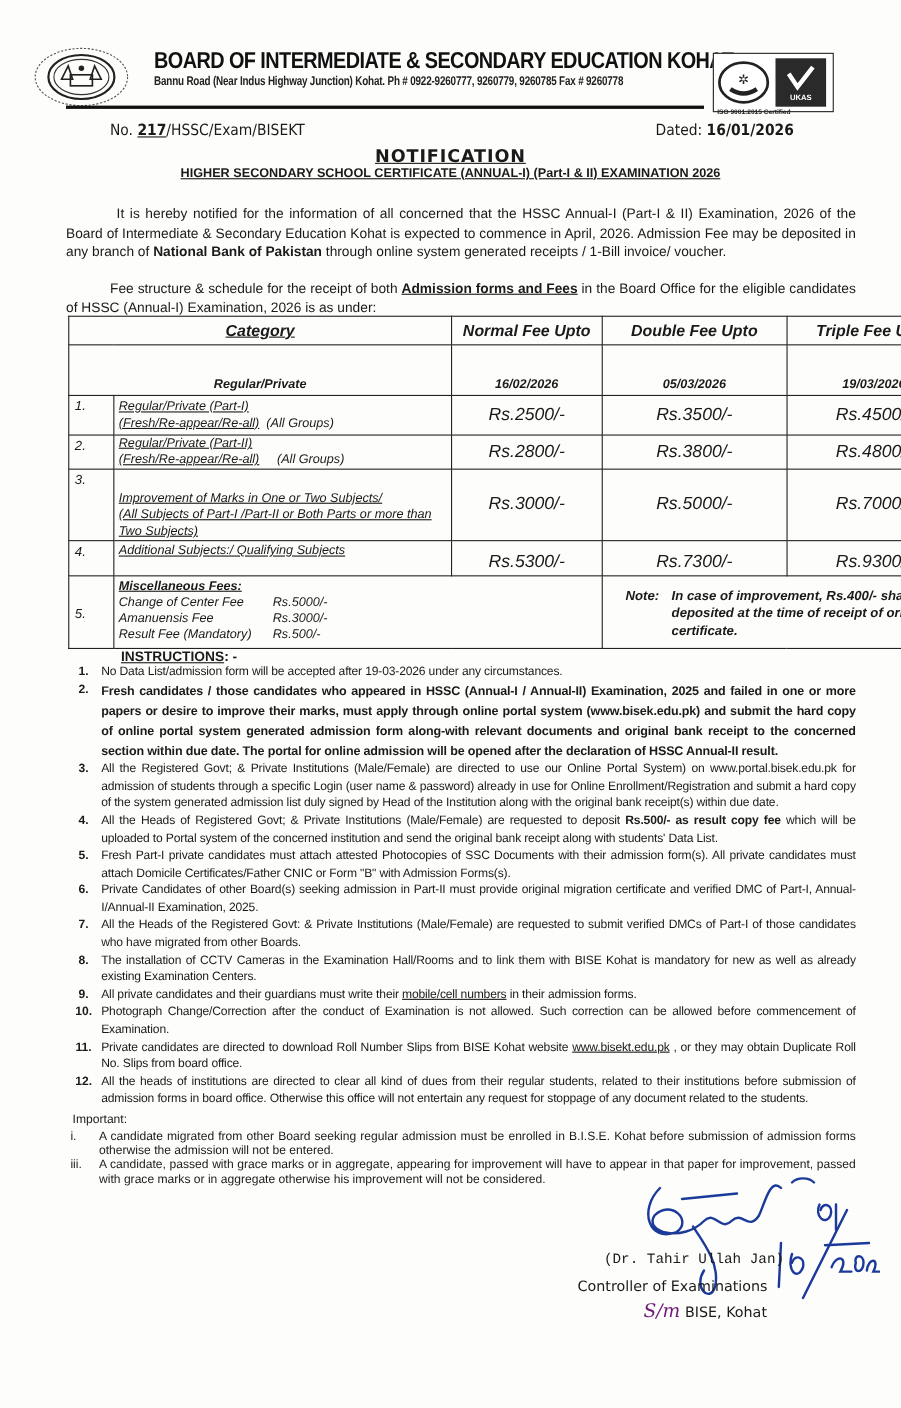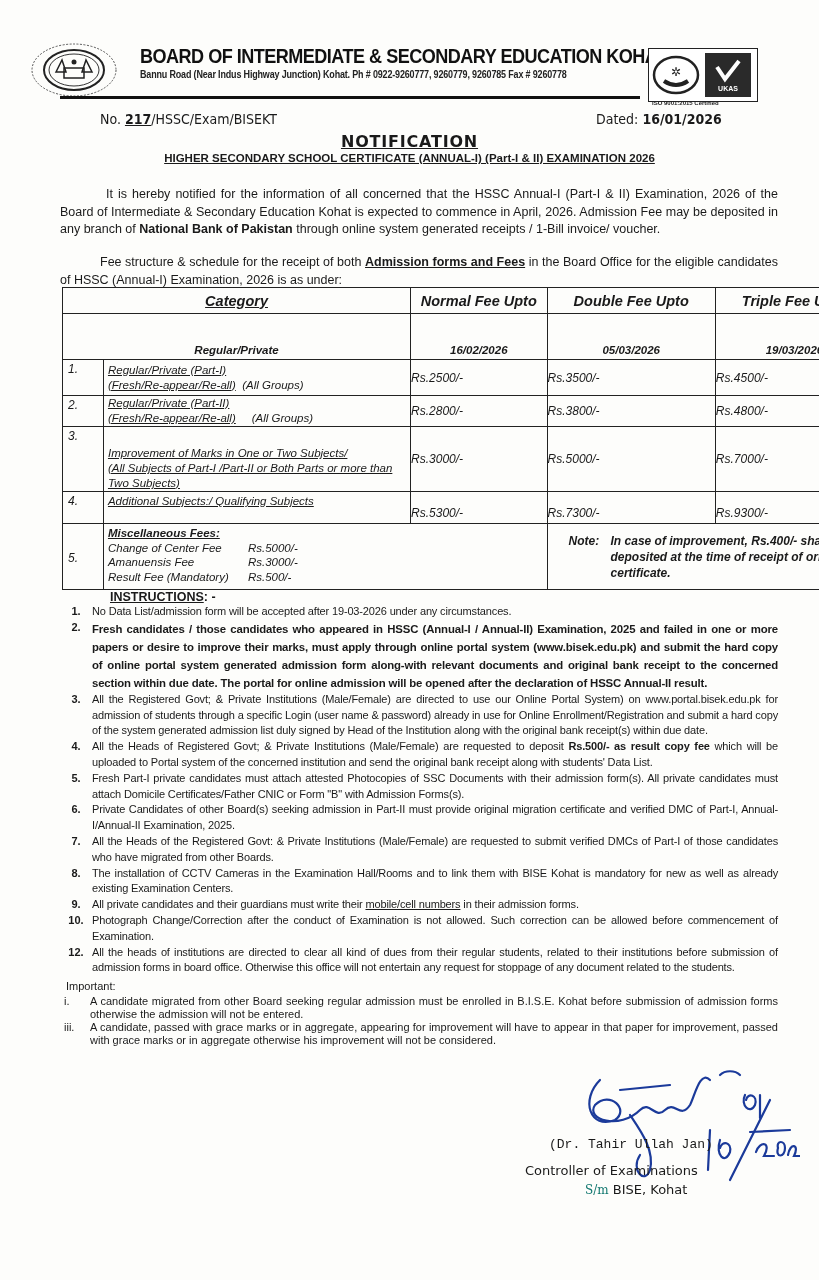--- a/index.html
+++ b/index.html
@@ -29,21 +29,21 @@
 
   
   table.fees { position:absolute; left:62px; top:287px; width:812px; border-collapse:collapse; font-size:12px;font-style:italic; }
   table.fees td, table.fees th { border:1.5px solid #222; padding:0; vertical-align:middle; }
   table.fees th { font-size:14.5px; font-weight:bold; height:25px; }
   .cat-h { text-decoration:underline; }
   .date-cell { font-weight:bold; font-size:11.5px; text-align:center; vertical-align:bottom !important; padding-bottom:3px !important; }
   .num { width:30px; text-align:left; padding-left:5px !important; vertical-align:top !important; padding-top:2px !important; }
   .desc { padding-left:4px !important; line-height:15px; font-size:11.5px; }
   .desc .u { text-decoration:underline; }
-  .amt { text-align:left; font-size:12px; }
+  .amt { text-align:center; font-size:16px; }
   .note { font-weight:bold; font-size:12px; line-height:16px; padding:6px 8px !important; }
   .misc-t { font-weight:bold; text-decoration:underline; }
   .misc-row { display:flex; }
   .misc-row span:first-child { width:140px; display:inline-block; }
 
   
   .instr-h { left:62px; top:590px; font-weight:bold; font-size:12.5px; }
   .instr-h u { text-decoration:underline;margin-left:48px; }
   .instr-list { left:60px; top:604px; width:718px; font-size:11px; line-height:15.8px; }
   .ins { display:flex; margin:0; }
@@ -212,20 +212,24 @@
     </div>
   <div class="ins">
       <span class="n">9.</span>
       <span class="t"><span>All private candidates and their guardians must write their </span><u>mobile/cell numbers</u><span> in their admission forms.</span></span>
     </div>
   <div class="ins">
       <span class="n">10.</span>
       <span class="t">Photograph Change/Correction after the conduct of Examination is not allowed. Such correction can be allowed before commencement of Examination.</span>
     </div>
   <div class="ins">
+      <span class="n">11.</span>
+      <span class="t"><span>Private candidates are directed to download Roll Number Slips from BISE Kohat website </span><u>www.bisekt.edu.pk</u><span> , or they may obtain Duplicate Roll No. Slips from board office.</span></span>
+    </div>
+  <div class="ins">
       <span class="n">12.</span>
       <span class="t">All the heads of institutions are directed to clear all kind of dues from their regular students, related to their institutions before submission of admission forms in board office. Otherwise this office will not entertain any request for stoppage of any document related to the students.</span>
     </div>
 
   <div class="imp-h">Important:</div>
   <div class="imp">
       <span class="n">i.</span>
       <span class="t">A candidate migrated from other Board seeking regular admission must be enrolled in B.I.S.E. Kohat before submission of admission forms otherwise the admission will not be entered.</span>
     </div>
   <div class="imp">
@@ -244,13 +248,13 @@
     <path d="M160 80 C155 95, 165 105, 170 92 C172 82, 162 80, 160 88"></path>
     <path d="M185 35 C180 45, 190 55, 195 45 C198 35, 188 32, 186 40"></path>
     <path d="M200 35 L200 58"></path>
     <path d="M170 120 L210 40"></path>
     <path d="M190 72 L230 70"></path>
     <path d="M196 92 C200 80, 212 82, 204 96 L214 96 M218 88 C215 98, 225 98, 225 88 C225 80, 216 80, 218 88 M228 95 C230 82, 240 84, 234 96 L242 96"></path>
   </g>
 </svg>
 <div class="abs sig-name">(Dr. Tahir Ullah Jan)</div>
 <div class="abs sig-title">Controller of Examinations</div>
-<div class="abs sig-office"><span style="color:#0f766e;font-family:'DejaVu Serif',serif;font-size:12px;">S/m</span> <span>BISE, Kohat</span></div>
+<div class="abs sig-office"><span style="color:#701a75;font-style:italic;font-family:'DejaVu Serif',serif;font-size:17px;">S/m</span> <span>BISE, Kohat</span></div>
 
 </body></html>

